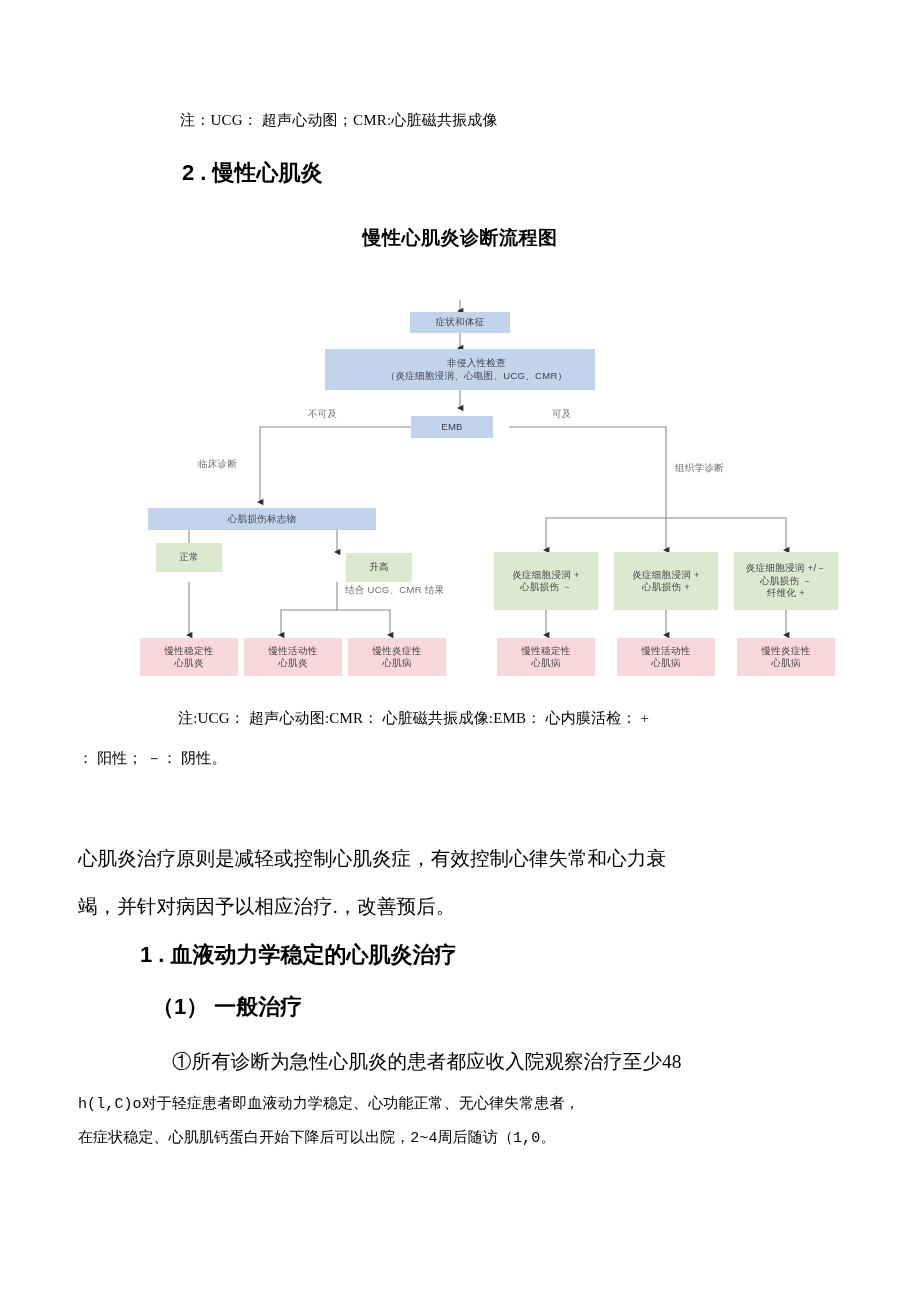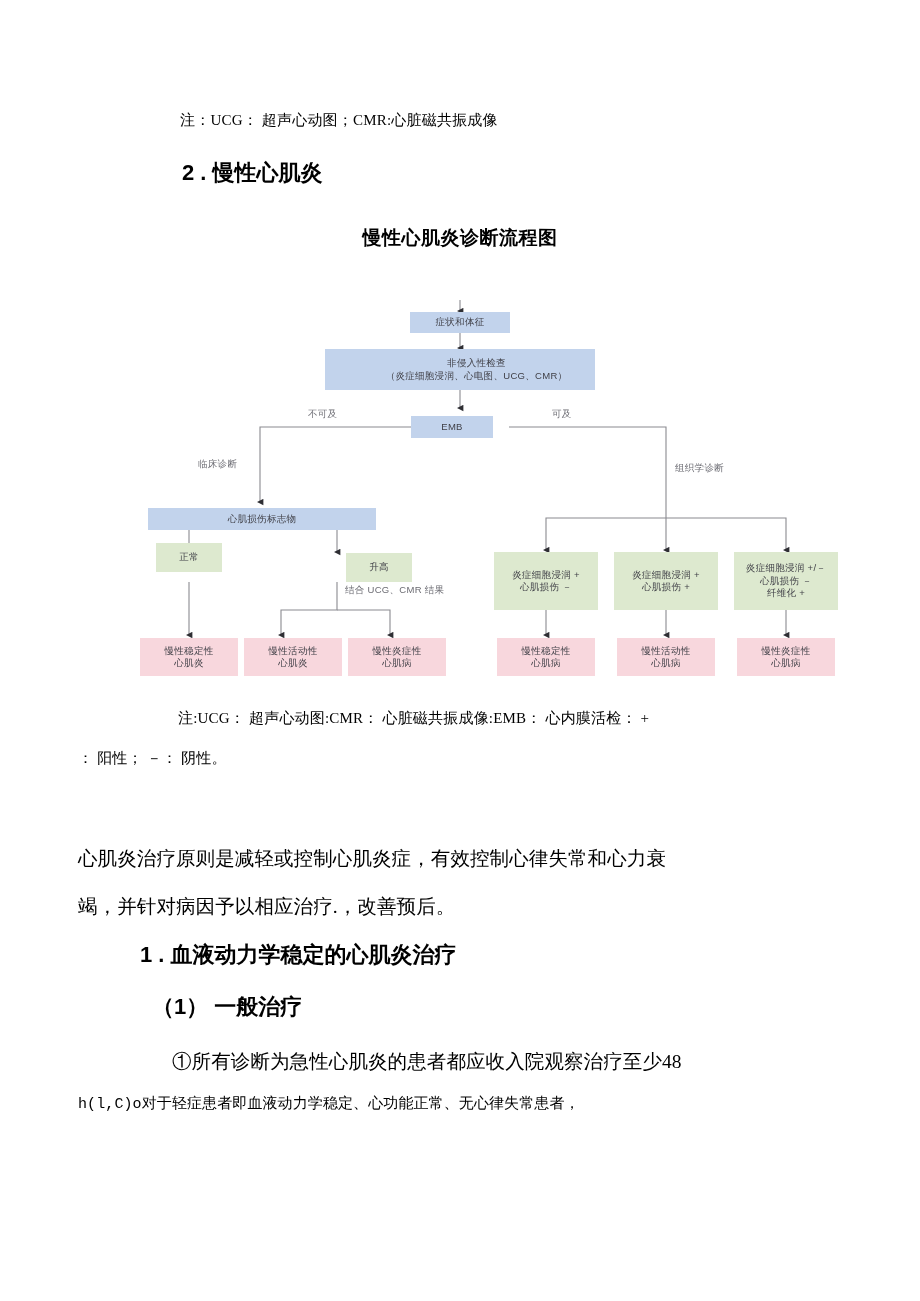--- a/index.html
+++ b/index.html
@@ -231,15 +231,16 @@
     <span>竭，并针对病因予以相应治疗.，改善预后。</span>
   </div>
 
   <div class="heading" style="left:140px; top:940px;">1 . 血液动力学稳定的心肌炎治疗</div>
   <div class="heading" style="left:152px; top:992px;">（1） 一般治疗</div>
 
   <div class="para" style="left:172px; top:1038px; width:700px;">①所有诊断为急性心肌炎的患者都应收入院观察治疗至少48</div>
 
   <div class="para-sans" style="left:78px; top:1088px; width:780px;">
     <span>h(l,C)o对于轻症患者即血液动力学稳定、心功能正常、无心律失常患者，</span><br>
+    <span>在症状稳定、心肌肌钙蛋白开始下降后可以出院，2~4周后随访（1,0。</span>
   </div>
 
 </div>
 
 </body></html>

